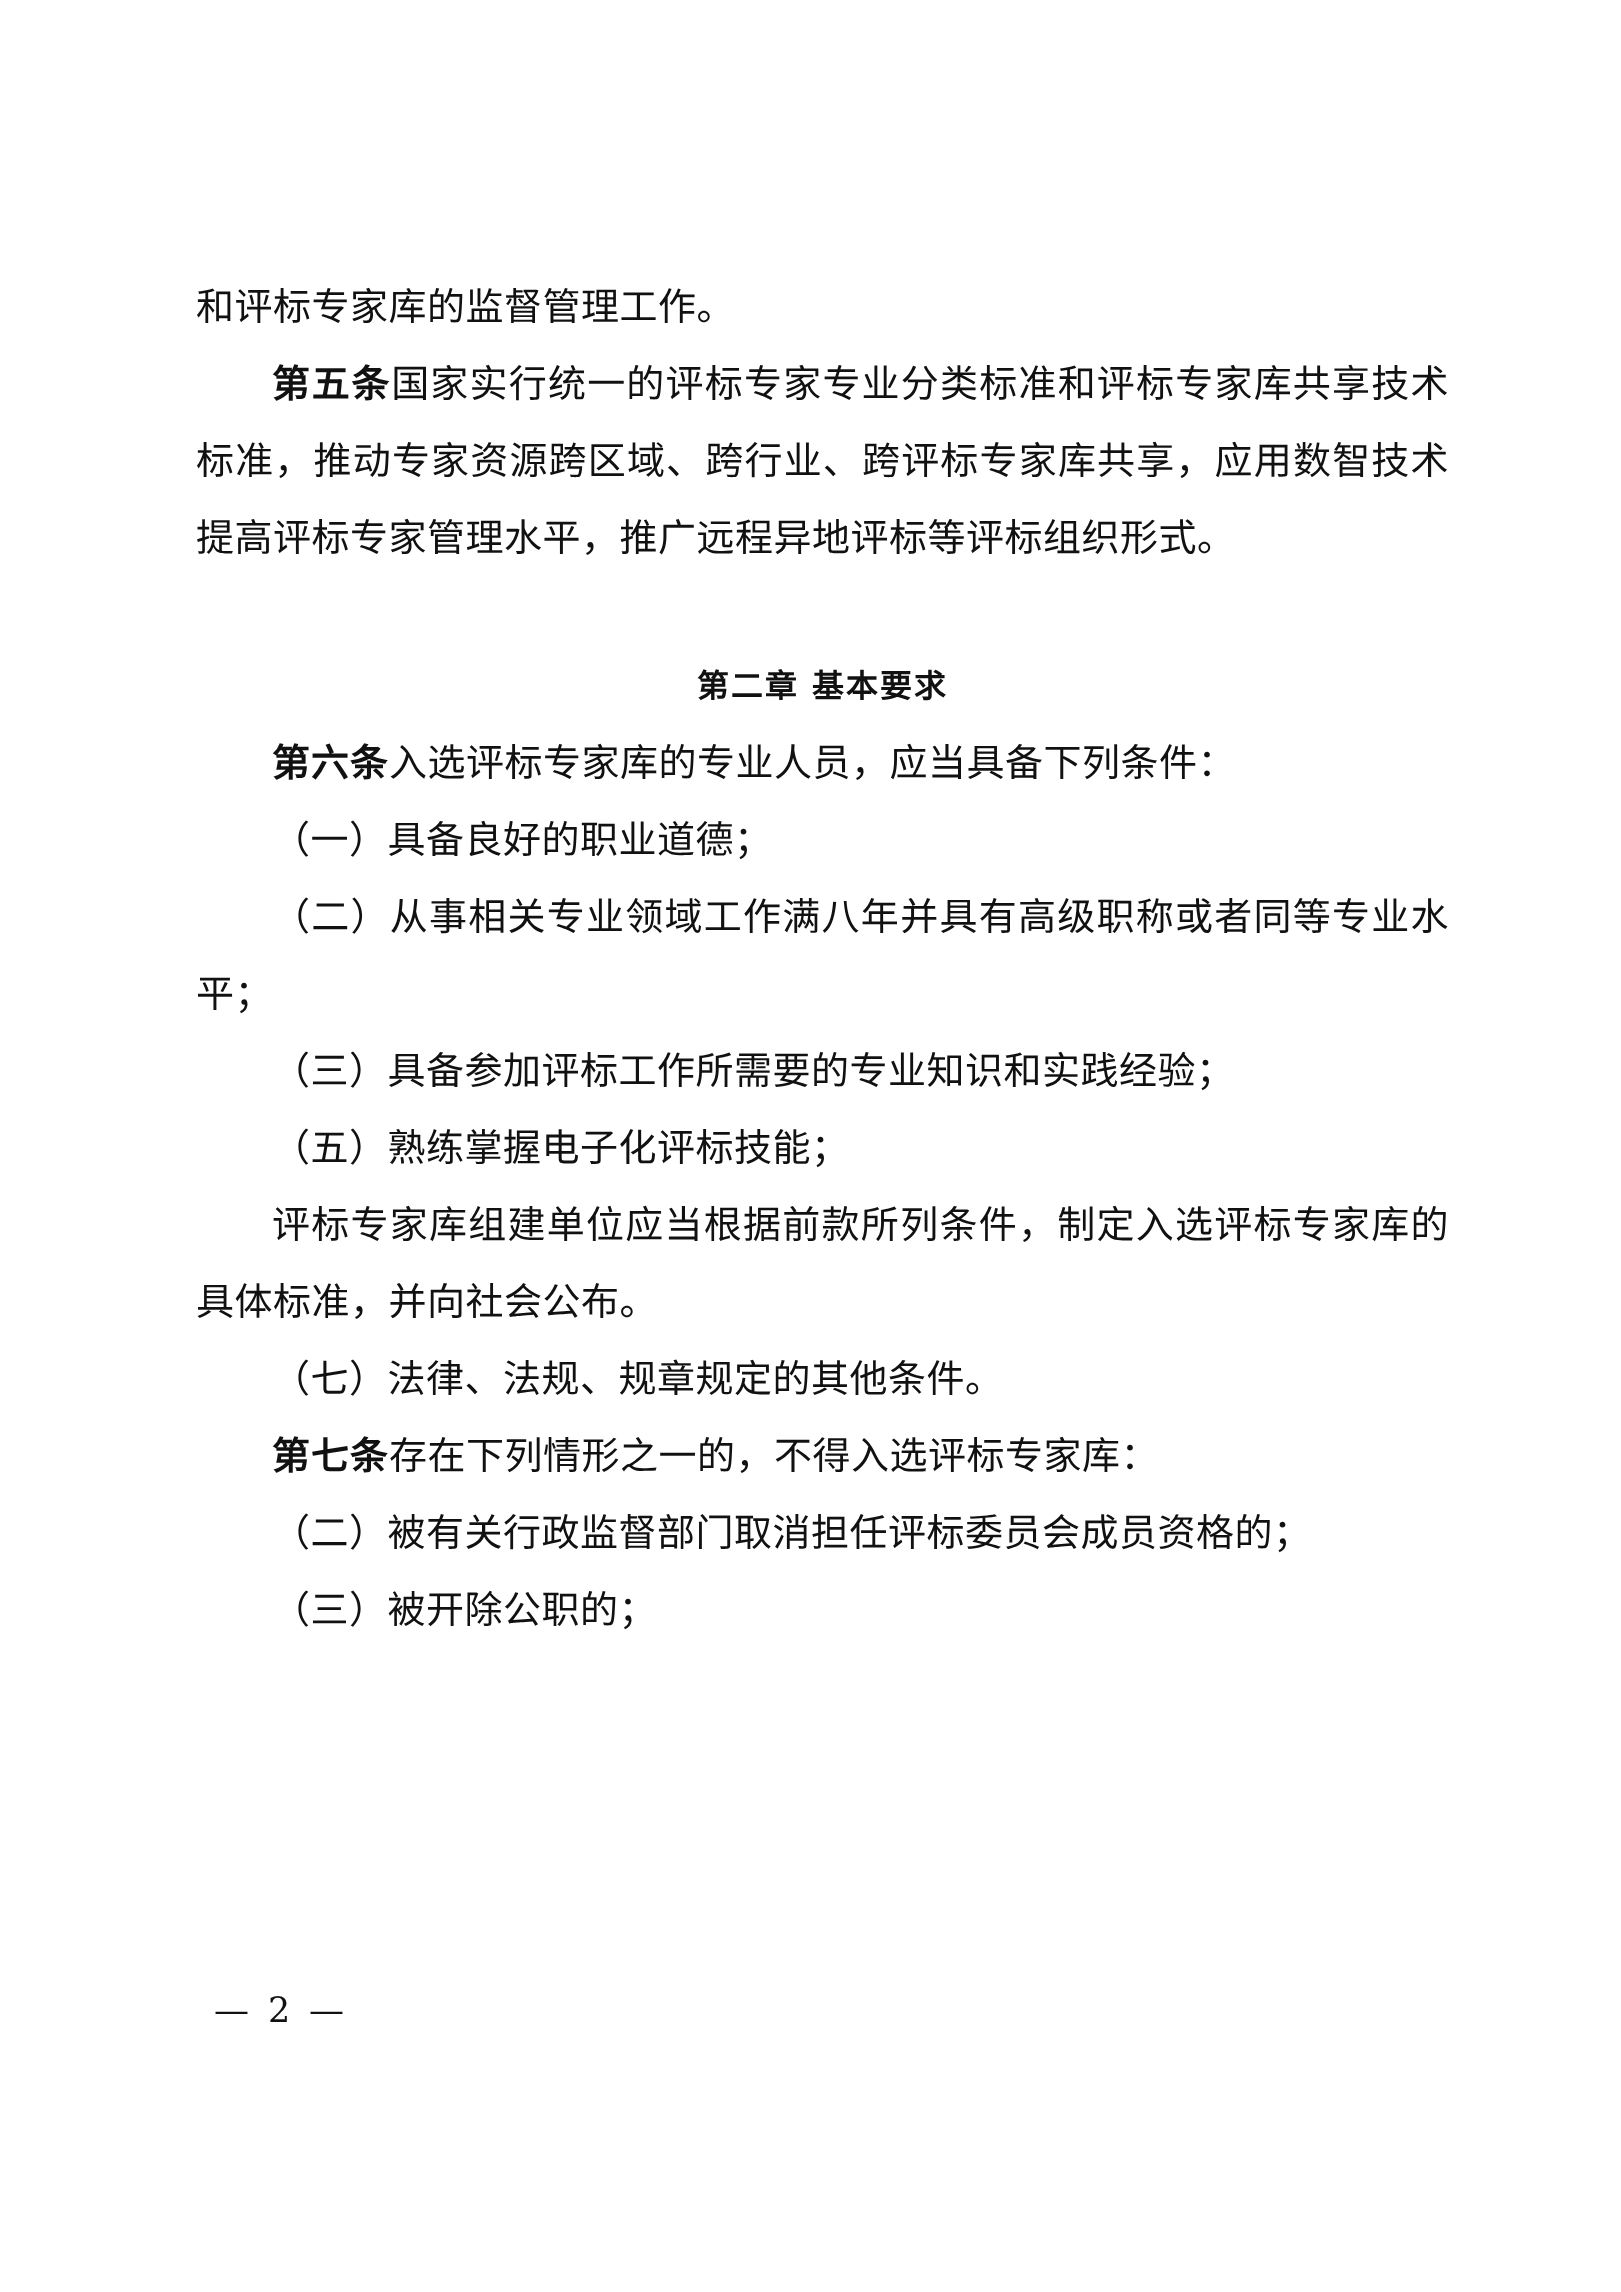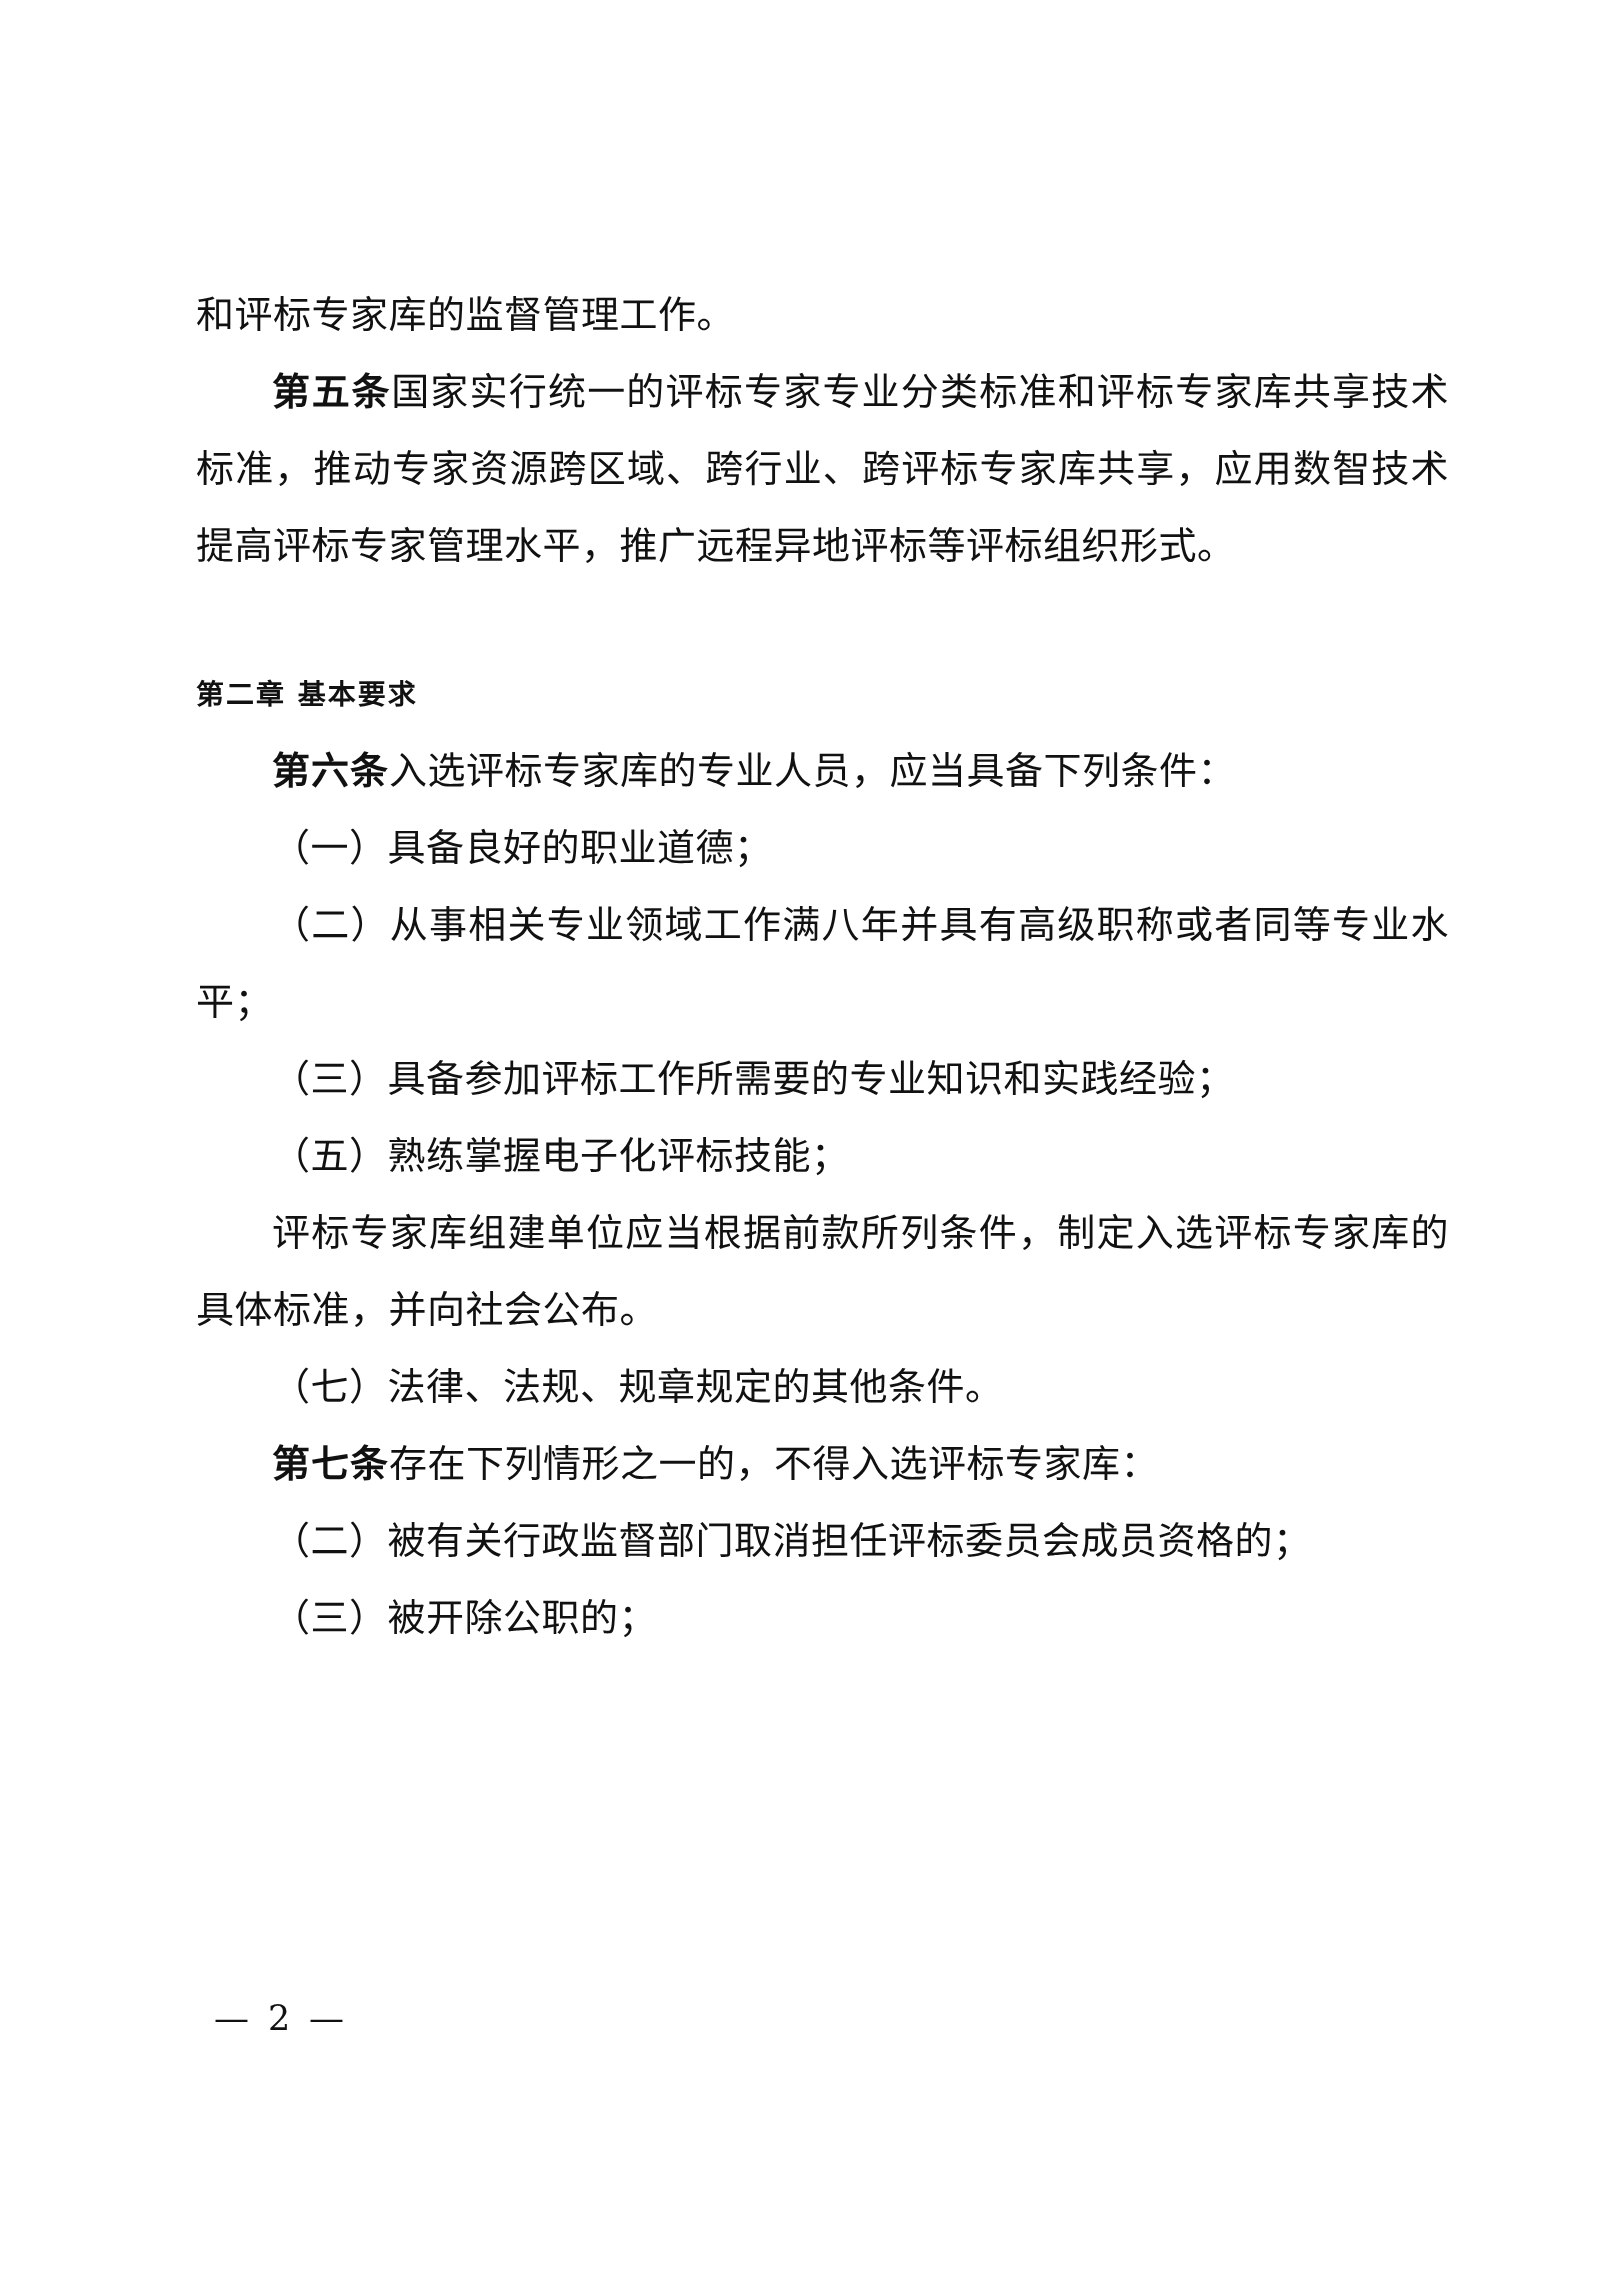--- a/index.html
+++ b/index.html
@@ -11,21 +11,21 @@
     width: 1621px;
     height: 2293px;
     font-family: "DejaVu Serif", "Liberation Serif", serif;
     color: #111111;
     position: relative;
     overflow: hidden;
   }
   .page {
     position: absolute;
     left: 0;
-    top: 12px;
+    top: 4px;
     width: 1621px;
     height: 2151px;
     box-sizing: border-box;
     padding: 265px 172px 0 196px;
   }
   .doc-body {
     font-size: 38px;
     line-height: 77px;
     letter-spacing: 0.5px;
     text-align: justify;
@@ -41,23 +41,23 @@
   .para.indent-item {
     text-indent: 76px;
   }
   .label {
     font-weight: bold;
     letter-spacing: 1px;
     font-family: Liberation Serif, serif;
   }
   .chapter-heading {
     margin: 0;
-    font-size: 28px;
+    font-size: 32px;
     font-weight: bold;
-    text-align: left;
+    text-align: center;
     line-height: 77px;
     letter-spacing: 2px;
   }
   .spacer-block {
     height: 71px;
   }
   .page-number {
     position: absolute;
     left: 0;
     bottom: 125px;

